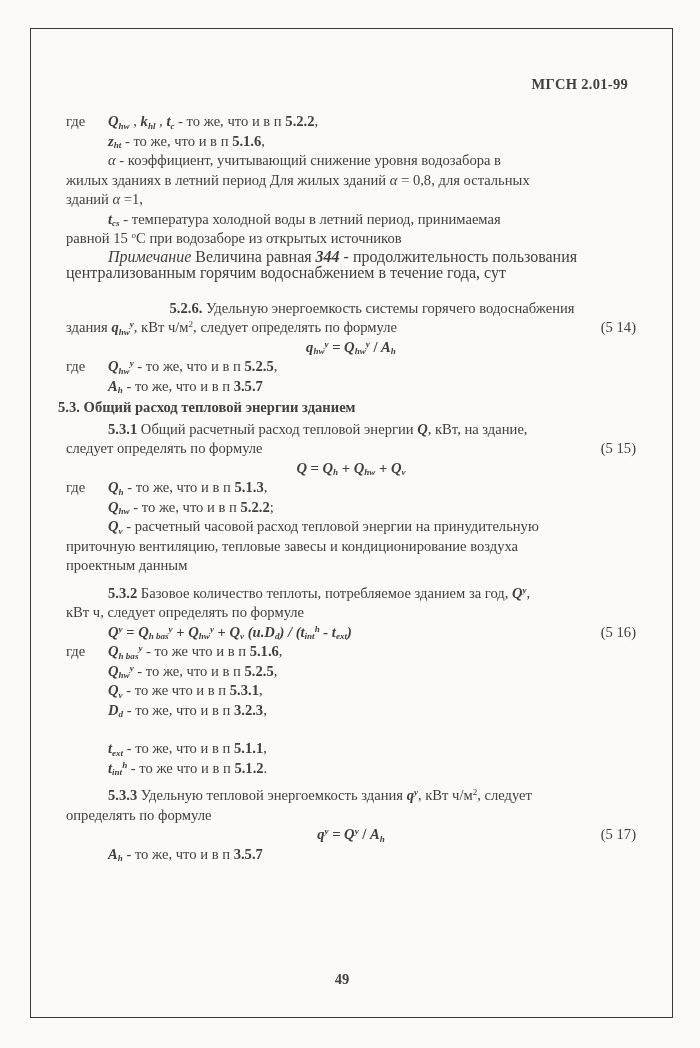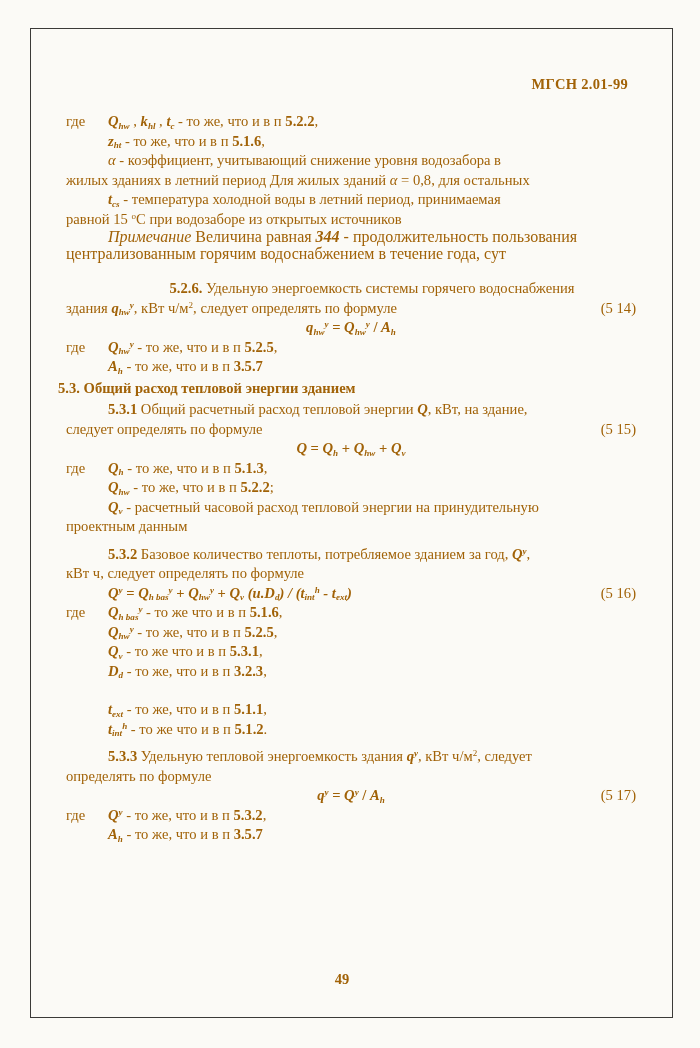--- a/index.html
+++ b/index.html
@@ -6,21 +6,21 @@
   html, body { margin: 0; padding: 0; }
   body {
     width: 700px; height: 1048px;
     background: #dcdad5;
     font-family: "Liberation Serif", serif;
   }
   .page {
     position: relative;
     width: 700px; height: 1048px;
     background: #fbfaf6;
-    color: #a16207;
+    color: #404040;
     overflow: hidden;
   }
   .frame {
     position: absolute;
     left: 30px; top: 28px; right: 27px; bottom: 30px;
     border: 1.6px solid #3b3a38;
   }
   .doc-code {
     position: absolute;
     top: 76px; right: 72px;
@@ -71,47 +71,48 @@
 <body>
 
 <div class="page">
   <div class="frame"></div>
   <div class="doc-code">МГСН 2.01-99</div>
   <div class="doc-body">
       <div class="line l-where"><span class="where-label">где</span><span><span class="b i">Q</span><sub class="b i">hw</sub><span> , </span><span class="b i">k</span><sub class="b i">hl</sub><span> , </span><span class="b i">t</span><sub class="b i">c</sub><span> - то же, что и в п </span><span class="b">5.2.2</span><span>,</span></span></div>
       <div class="line l-def"><span><span class="b i">z</span><sub class="b i">ht</sub><span> - то же, что и в п </span><span class="b">5.1.6</span><span>,</span></span></div>
       <div class="line l-def"><span><span class="i">α</span><span> - коэффициент, учитывающий снижение уровня водозабора в</span></span></div>
       <div class="line l-flush"><span><span>жилых зданиях в летний период Для жилых зданий </span><span class="i">α</span><span> = 0,8, для остальных</span></span></div>
+      <div class="line l-flush"><span><span>зданий </span><span class="i">α</span><span> =1,</span></span></div>
       <div class="line l-def"><span><span class="b i">t</span><sub class="b i">cs</sub><span> - температура холодной воды в летний период, принимаемая</span></span></div>
       <div class="line l-flush"><span><span>равной 15 </span><sup>о</sup><span>С при водозаборе из открытых источников</span></span></div>
       <div class="line l-note l-def"><span><span class="i">Примечание</span><span> Величина равная </span><span class="b i">344</span><span> - продолжительность пользования</span></span></div>
       <div class="line l-note l-flush"><span><span>централизованным горячим водоснабжением в течение года, сут</span></span></div>
       <div class="line l-def gap-lg"><span><span class="b">5.2.6.</span><span> Удельную энергоемкость системы горячего водоснабжения</span></span></div>
       <div class="line l-flush"><span><span>здания </span><span class="b i">q</span><sub class="b i">hw</sub><sup class="b i">y</sup><span>, кВт ч/м</span><sup>2</sup><span>, следует определять по формуле</span></span><span class="eqnum">(5 14)</span></div>
       <div class="line l-center"><span><span class="b i">q</span><sub class="b i">hw</sub><sup class="b i">y</sup><span class="b"> = </span><span class="b i">Q</span><sub class="b i">hw</sub><sup class="b i">y</sup><span class="b"> / </span><span class="b i">A</span><sub class="b i">h</sub></span></div>
       <div class="line l-where"><span class="where-label">где</span><span><span class="b i">Q</span><sub class="b i">hw</sub><sup class="b i">y</sup><span> - то же, что и в п </span><span class="b">5.2.5</span><span>,</span></span></div>
       <div class="line l-def"><span><span class="b i">A</span><sub class="b i">h</sub><span> - то же, что и в п </span><span class="b">3.5.7</span></span></div>
       <div class="line l-heading gap-md"><span><span class="b">5.3. Общий расход тепловой энергии зданием</span></span></div>
       <div class="line l-def gap-md"><span><span class="b">5.3.1</span><span> Общий расчетный расход тепловой энергии </span><span class="b i">Q</span><span>, кВт, на здание,</span></span></div>
       <div class="line l-flush"><span><span>следует определять по формуле</span></span><span class="eqnum">(5 15)</span></div>
       <div class="line l-center"><span><span class="b i">Q</span><span class="b"> = </span><span class="b i">Q</span><sub class="b i">h</sub><span class="b"> + </span><span class="b i">Q</span><sub class="b i">hw</sub><span class="b"> + </span><span class="b i">Q</span><sub class="b i">v</sub></span></div>
       <div class="line l-where"><span class="where-label">где</span><span><span class="b i">Q</span><sub class="b i">h</sub><span> - то же, что и в п </span><span class="b">5.1.3</span><span>,</span></span></div>
       <div class="line l-def"><span><span class="b i">Q</span><sub class="b i">hw</sub><span> - то же, что и в п </span><span class="b">5.2.2</span><span>;</span></span></div>
       <div class="line l-def"><span><span class="b i">Q</span><sub class="b i">v</sub><span> - расчетный часовой расход тепловой энергии на принудительную</span></span></div>
+      <div class="line l-flush"><span><span>приточную вентиляцию, тепловые завесы и кондиционирование воздуха</span></span></div>
       <div class="line l-flush"><span><span>проектным данным</span></span></div>
       <div class="line l-def gap-sm"><span><span class="b">5.3.2</span><span> Базовое количество теплоты, потребляемое зданием за год, </span><span class="b i">Q</span><sup class="b i">y</sup><span>,</span></span></div>
       <div class="line l-flush"><span><span>кВт ч, следует определять по формуле</span></span></div>
       <div class="line l-def"><span><span class="b i">Q</span><sup class="b i">y</sup><span class="b"> = </span><span class="b i">Q</span><sub class="b i">h bas</sub><sup class="b i">y</sup><span class="b"> + </span><span class="b i">Q</span><sub class="b i">hw</sub><sup class="b i">y</sup><span class="b"> + </span><span class="b i">Q</span><sub class="b i">v</sub><span class="b i"> (и.D</span><sub class="b i">d</sub><span class="b i">) / (t</span><sub class="b i">int</sub><sup class="b i">h</sup><span class="b i"> - t</span><sub class="b i">ext</sub><span class="b i">)</span></span><span class="eqnum">(5 16)</span></div>
       <div class="line l-where"><span class="where-label">где</span><span><span class="b i">Q</span><sub class="b i">h bas</sub><sup class="b i">y</sup><span> - то же что и в п </span><span class="b">5.1.6</span><span>,</span></span></div>
       <div class="line l-def"><span><span class="b i">Q</span><sub class="b i">hw</sub><sup class="b i">y</sup><span> - то же, что и в п </span><span class="b">5.2.5</span><span>,</span></span></div>
       <div class="line l-def"><span><span class="b i">Q</span><sub class="b i">v</sub><span> - то же что и в п </span><span class="b">5.3.1</span><span>,</span></span></div>
       <div class="line l-def"><span><span class="b i">D</span><sub class="b i">d</sub><span> - то же, что и в п </span><span class="b">3.2.3</span><span>,</span></span></div>
       <div class="line l-blank"></div>
       <div class="line l-def"><span><span class="b i">t</span><sub class="b i">ext</sub><span> - то же, что и в п </span><span class="b">5.1.1</span><span>,</span></span></div>
       <div class="line l-def"><span><span class="b i">t</span><sub class="b i">int</sub><sup class="b i">h</sup><span> - то же что и в п </span><span class="b">5.1.2</span><span>.</span></span></div>
       <div class="line l-def gap-sm"><span><span class="b">5.3.3</span><span> Удельную тепловой энергоемкость здания </span><span class="b i">q</span><sup class="b i">y</sup><span>, кВт ч/м</span><sup>2</sup><span>, следует</span></span></div>
       <div class="line l-flush"><span><span>определять по формуле</span></span></div>
       <div class="line l-center"><span><span class="b i">q</span><sup class="b i">y</sup><span class="b"> = </span><span class="b i">Q</span><sup class="b i">y</sup><span class="b"> / </span><span class="b i">A</span><sub class="b i">h</sub></span><span class="eqnum">(5 17)</span></div>
-      <div class="line l-where"><span class="where-label">где</span><span><span class="b i">Q</span><sup class="b i">y</sup><span> - то же, что и в п </span><span class="b">5.3.2</span><span>,</span></span></div>
       <div class="line l-def"><span><span class="b i">A</span><sub class="b i">h</sub><span> - то же, что и в п </span><span class="b">3.5.7</span></span></div>
     </div>
   <div class="page-num">49</div>
 </div>
 
 </body></html>

